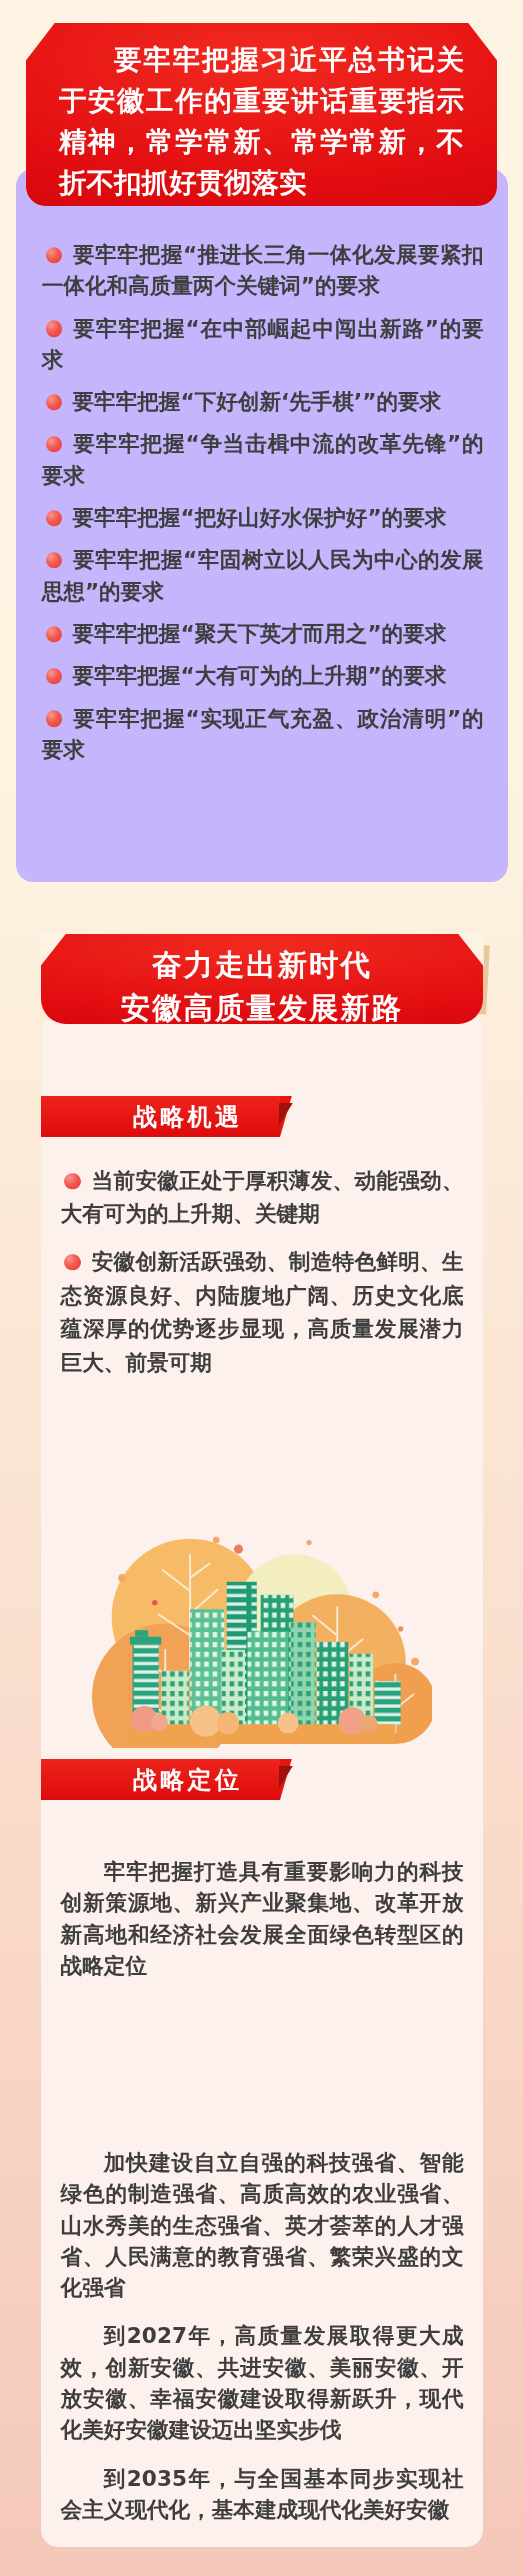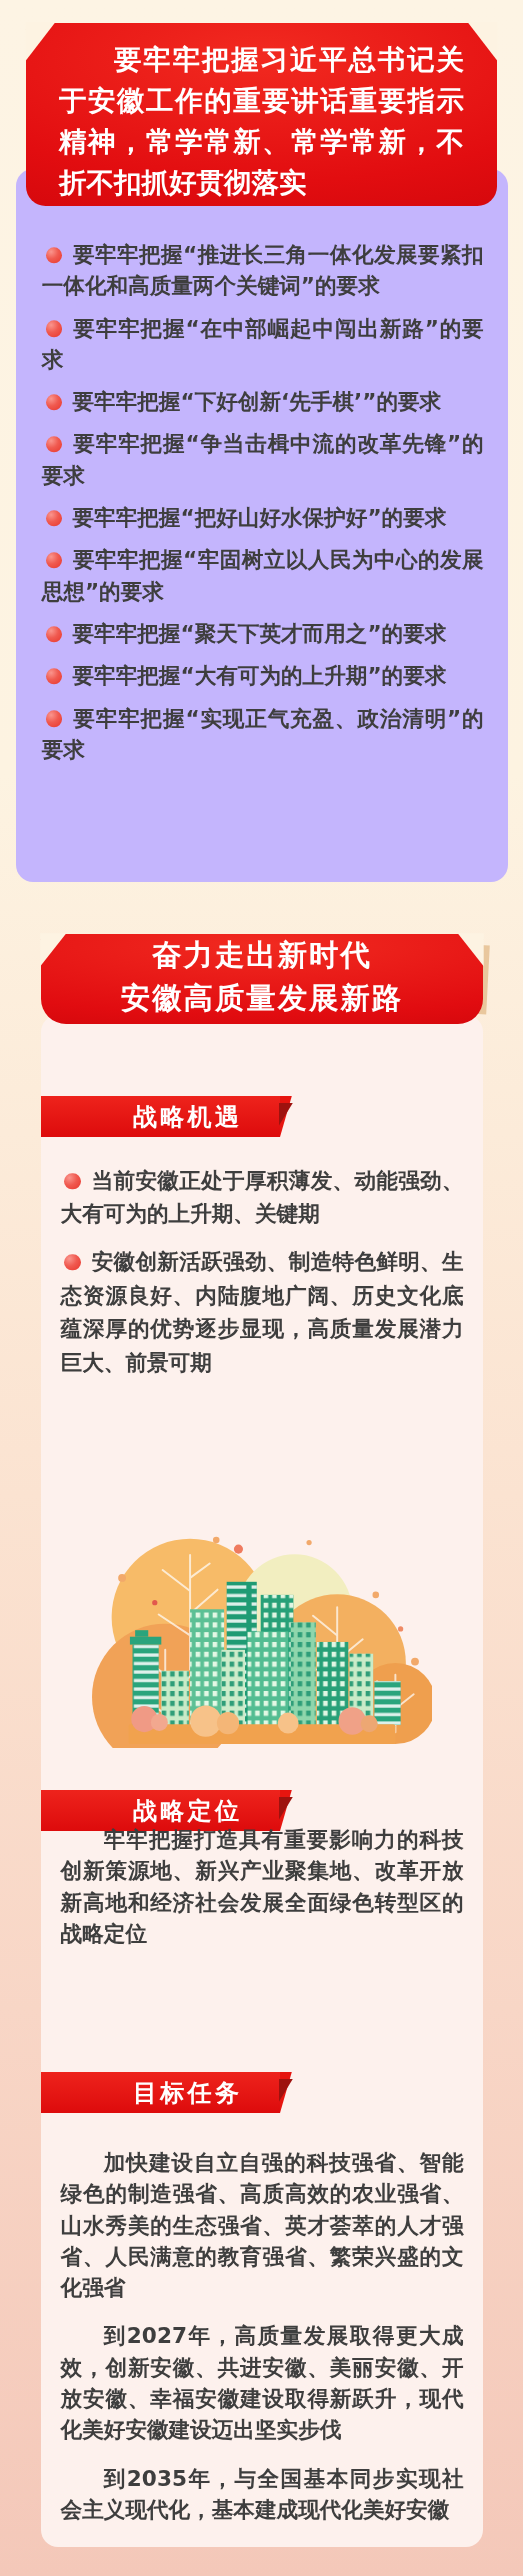--- a/index.html
+++ b/index.html
@@ -40,21 +40,21 @@
     margin:0 10.5px 0 3.9px; transform:translateY(1.3px);
   }
   
   .paper-edge {
     position:absolute; left:472px; top:945px; width:15.7px; height:69px;
     background:#e9c79d; transform:rotate(3deg); z-index:2;
   }
   .banner2 {
     position:absolute; left:41px; top:934px; width:442px; height:90px;
     background:radial-gradient(140% 130% at 50% 12%, #f12a20 0%, #e10c10 60%, #c80308 100%);
-    border-radius:5.2px 5.2px 25px 25px; z-index:3; text-align:center; padding-top:0;
+    border-radius:5.2px 5.2px 25px 25px; z-index:3; text-align:center; padding-top:10px;
   }
   .banner2 .cut { width:26px; height:33px; }
   .banner2 div[data-name^="header-line"] {
     color:#fff; font-size:29.4px; font-weight:700; line-height:1.45; letter-spacing:2px;
   }
   .card2 {
     position:absolute; left:41px; top:1015px; width:442px; height:1532px;
     background:#fdf1ed; border-radius:17px; z-index:2;
   }
   
@@ -67,23 +67,23 @@
     background:#e6150f; clip-path:polygon(0 0,100% 0,0 100%);
   }
   .ribbon-fold {
     position:absolute; left:calc(100% - 1.3px); top:6.5px; width:14.4px; height:23.6px;
     background:#9e120e; clip-path:polygon(0 0,100% 0,0 100%);
   }
   .ribbon-label {
     position:absolute; left:56px; top:50%; transform:translateY(-50%);
     color:#fff; font-size:24px; font-weight:700; letter-spacing:3.3px; white-space:nowrap;margin-left:36px;
   }
-  .r1 { top:81px; } .r2 { top:775px; } .r3 { top:1057px; }
+  .r1 { top:81px; } .r2 { top:744px; } .r3 { top:1057px; }
   .sec-block { position:absolute; left:19.6px; width:403px; }
-  .s1 { top:149px; } .s2 { top:809px; } .s3 { top:1132px; }
+  .s1 { top:149px; } .s2 { top:841px; } .s3 { top:1132px; }
   .sec-block .li { margin-bottom:14.4px; line-height:1.55; }
   .para {
     font-size:21.6px; line-height:1.45; color:#3e3e3e; font-weight:600;
     text-indent:2em; text-align:justify; margin-bottom:17px;
   }
   .illus { position:absolute; left:51px; top:517px; width:340px; height:216px; }
 </style>
 </head>
 <body data-name="infographic-page">
 
@@ -205,25 +205,20 @@
   <div class="ribbon r2" data-name="section-ribbon-strategic-positioning">
     <span class="ribbon-tip" data-name="ribbon-tip-icon"></span>
     <span class="ribbon-fold" data-name="ribbon-fold-icon"></span>
     <span class="ribbon-label" data-name="section-title">战略定位</span>
   </div>
 
   <div class="sec-block s2" data-name="strategic-positioning-text">
     <p class="para" data-name="paragraph">牢牢把握打造具有重要影响力的科技创新策源地、新兴产业聚集地、改革开放新高地和经济社会发展全面绿色转型区的战略定位</p>
   </div>
 
-  <div class="ribbon r3" data-name="section-ribbon-goals-tasks">
-    <span class="ribbon-tip" data-name="ribbon-tip-icon"></span>
-    <span class="ribbon-fold" data-name="ribbon-fold-icon"></span>
-    <span class="ribbon-label" data-name="section-title">目标任务</span>
-  </div>
 
   <div class="sec-block s3" data-name="goals-tasks-text">
     <p class="para" data-name="paragraph">加快建设自立自强的科技强省、智能绿色的制造强省、高质高效的农业强省、山水秀美的生态强省、英才荟萃的人才强省、人民满意的教育强省、繁荣兴盛的文化强省</p>
     <p class="para" data-name="paragraph">到2027年，高质量发展取得更大成效，创新安徽、共进安徽、美丽安徽、开放安徽、幸福安徽建设取得新跃升，现代化美好安徽建设迈出坚实步伐</p>
     <p class="para" data-name="paragraph">到2035年，与全国基本同步实现社会主义现代化，基本建成现代化美好安徽</p>
   </div>
 
 </div>
 
 

